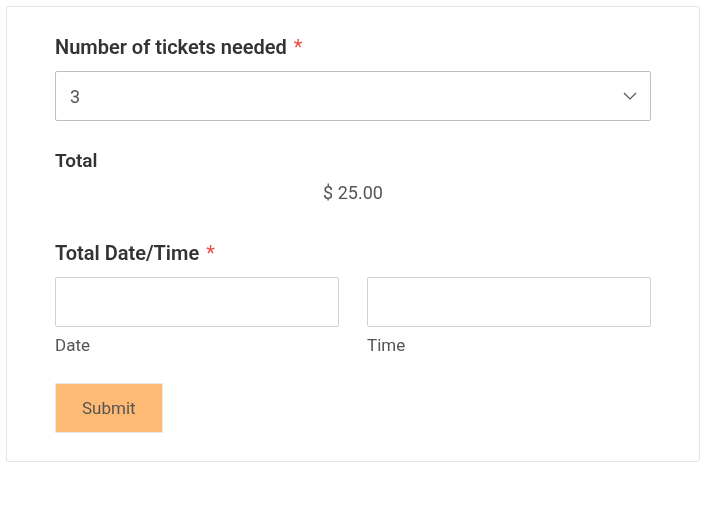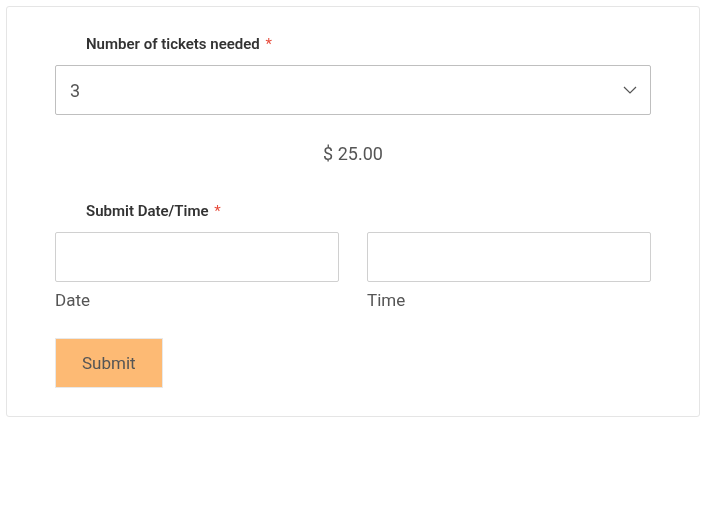--- a/index.html
+++ b/index.html
@@ -12,26 +12,25 @@
       background: #fff;
       padding: 6px;
     }
     .form-container {
       width: 694px;
       border: 1px solid #e5e5e5;
       border-radius: 3px;
       padding: 28px 48px 28px 48px;
     }
     .field-label {
-      font-size: 15px;
+      font-size: 20px;
       font-weight: 600;
       color: #333;
       margin-bottom: 12px;
       display: block;
-      margin-left: 31px;
     }
     .required {
       color: #e74c3c;
       font-weight: 400;
       margin-left: 2px;
     }
     .select-wrapper {
       position: relative;
       width: 100%;
       margin-bottom: 28px;
@@ -121,24 +120,25 @@
 
   <div class="select-wrapper">
     <button type="button" class="select-input">3</button>
     <span class="chevron">
       <svg viewBox="0 0 14 9" fill="none" stroke="#555" stroke-width="1.2">
         <polyline points="1,1.5 7,7.5 13,1.5"></polyline>
       </svg>
     </span>
   </div>
 
+  <div class="total-label">Total</div>
   <div class="total-value">$ 25.00</div>
 
   <label class="field-label">
-    <span>Submit Date/Time</span>
+    <span>Total Date/Time</span>
     <span class="required">*</span>
   </label>
 
   <div class="datetime-row">
     <div class="datetime-col">
       <input type="text" class="text-input" style="">
       <div class="sub-label">Date</div>
     </div>
     <div class="datetime-col">
       <input type="text" class="text-input" style="">

